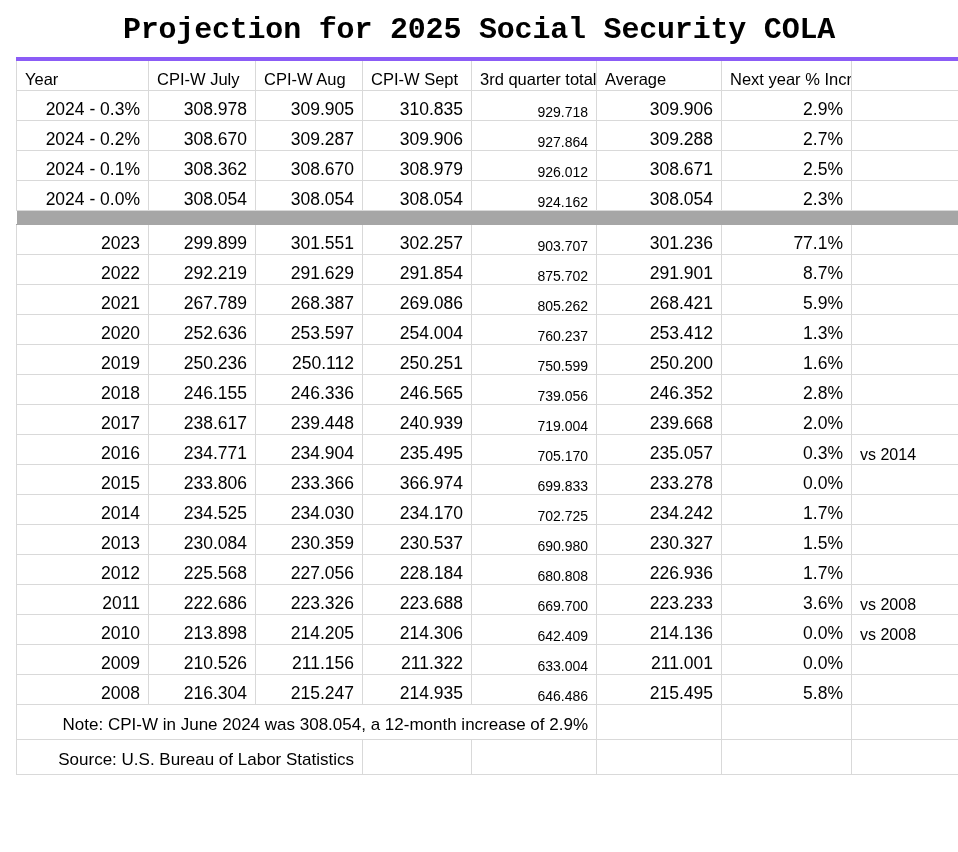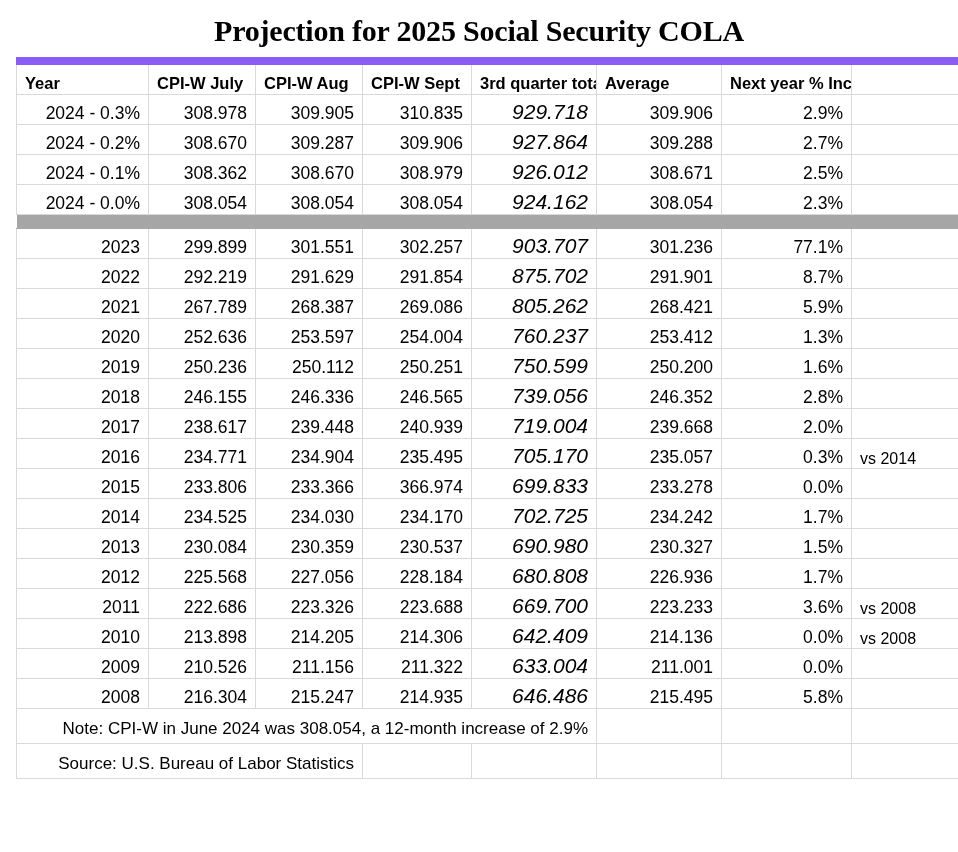--- a/index.html
+++ b/index.html
@@ -21,21 +21,21 @@
     background: #ffffff;
   }
   #title {
     text-align: center;
     font-size: 30px;
     font-weight: bold;
     letter-spacing: -0.2px;
     padding: 14px 0 10px 0;
     line-height: 1.1;
     color: #000;
-    font-family: Liberation Serif, serif;
+    font-family: Liberation Mono, monospace;
   }
   table.cola {
     border-collapse: collapse;
     table-layout: fixed;
     width: 942px;
     margin-left: 16px;
     font-size: 17px;
   }
   table.cola td, table.cola th {
     border: 1px solid #d9d9d9;
@@ -60,21 +60,21 @@
   thead th {
     height: 92px;
     vertical-align: bottom;
     font-weight: bold;
     text-align: left;
     font-size: 16.5px;
     padding-bottom: 6px;
     line-height: 1.25;
     white-space: normal;
   }
-  thead th.top-line { border-top: 8px solid #8b5cf6; font-weight: bold; }
+  thead th.top-line { border-top: 4px solid #8b5cf6; }
 
   td.num {
     text-align: right;
     font-size: 17.5px;
     padding-bottom: 3px;
     margin-left: 20px;
   }
   td.year {
     text-align: right;
     font-size: 17.5px;
@@ -82,23 +82,22 @@
   }
   td.sept {
     text-align: right;
     padding-right: 22px;
     font-size: 17.5px;
     padding-bottom: 3px;
   }
   td.total {
     text-align: right;
     padding-right: 18px;
-    font-size: 21px;
-    padding-bottom: 3px;
-    font-style: italic;
+    font-size: 14px;
+    padding-bottom: 3px;
   }
   td.pct {
     text-align: right;
     font-size: 17.5px;
     padding-bottom: 3px;
   }
   td.note-col {
     text-align: left;
     font-size: 16px;
     padding-bottom: 3px;

